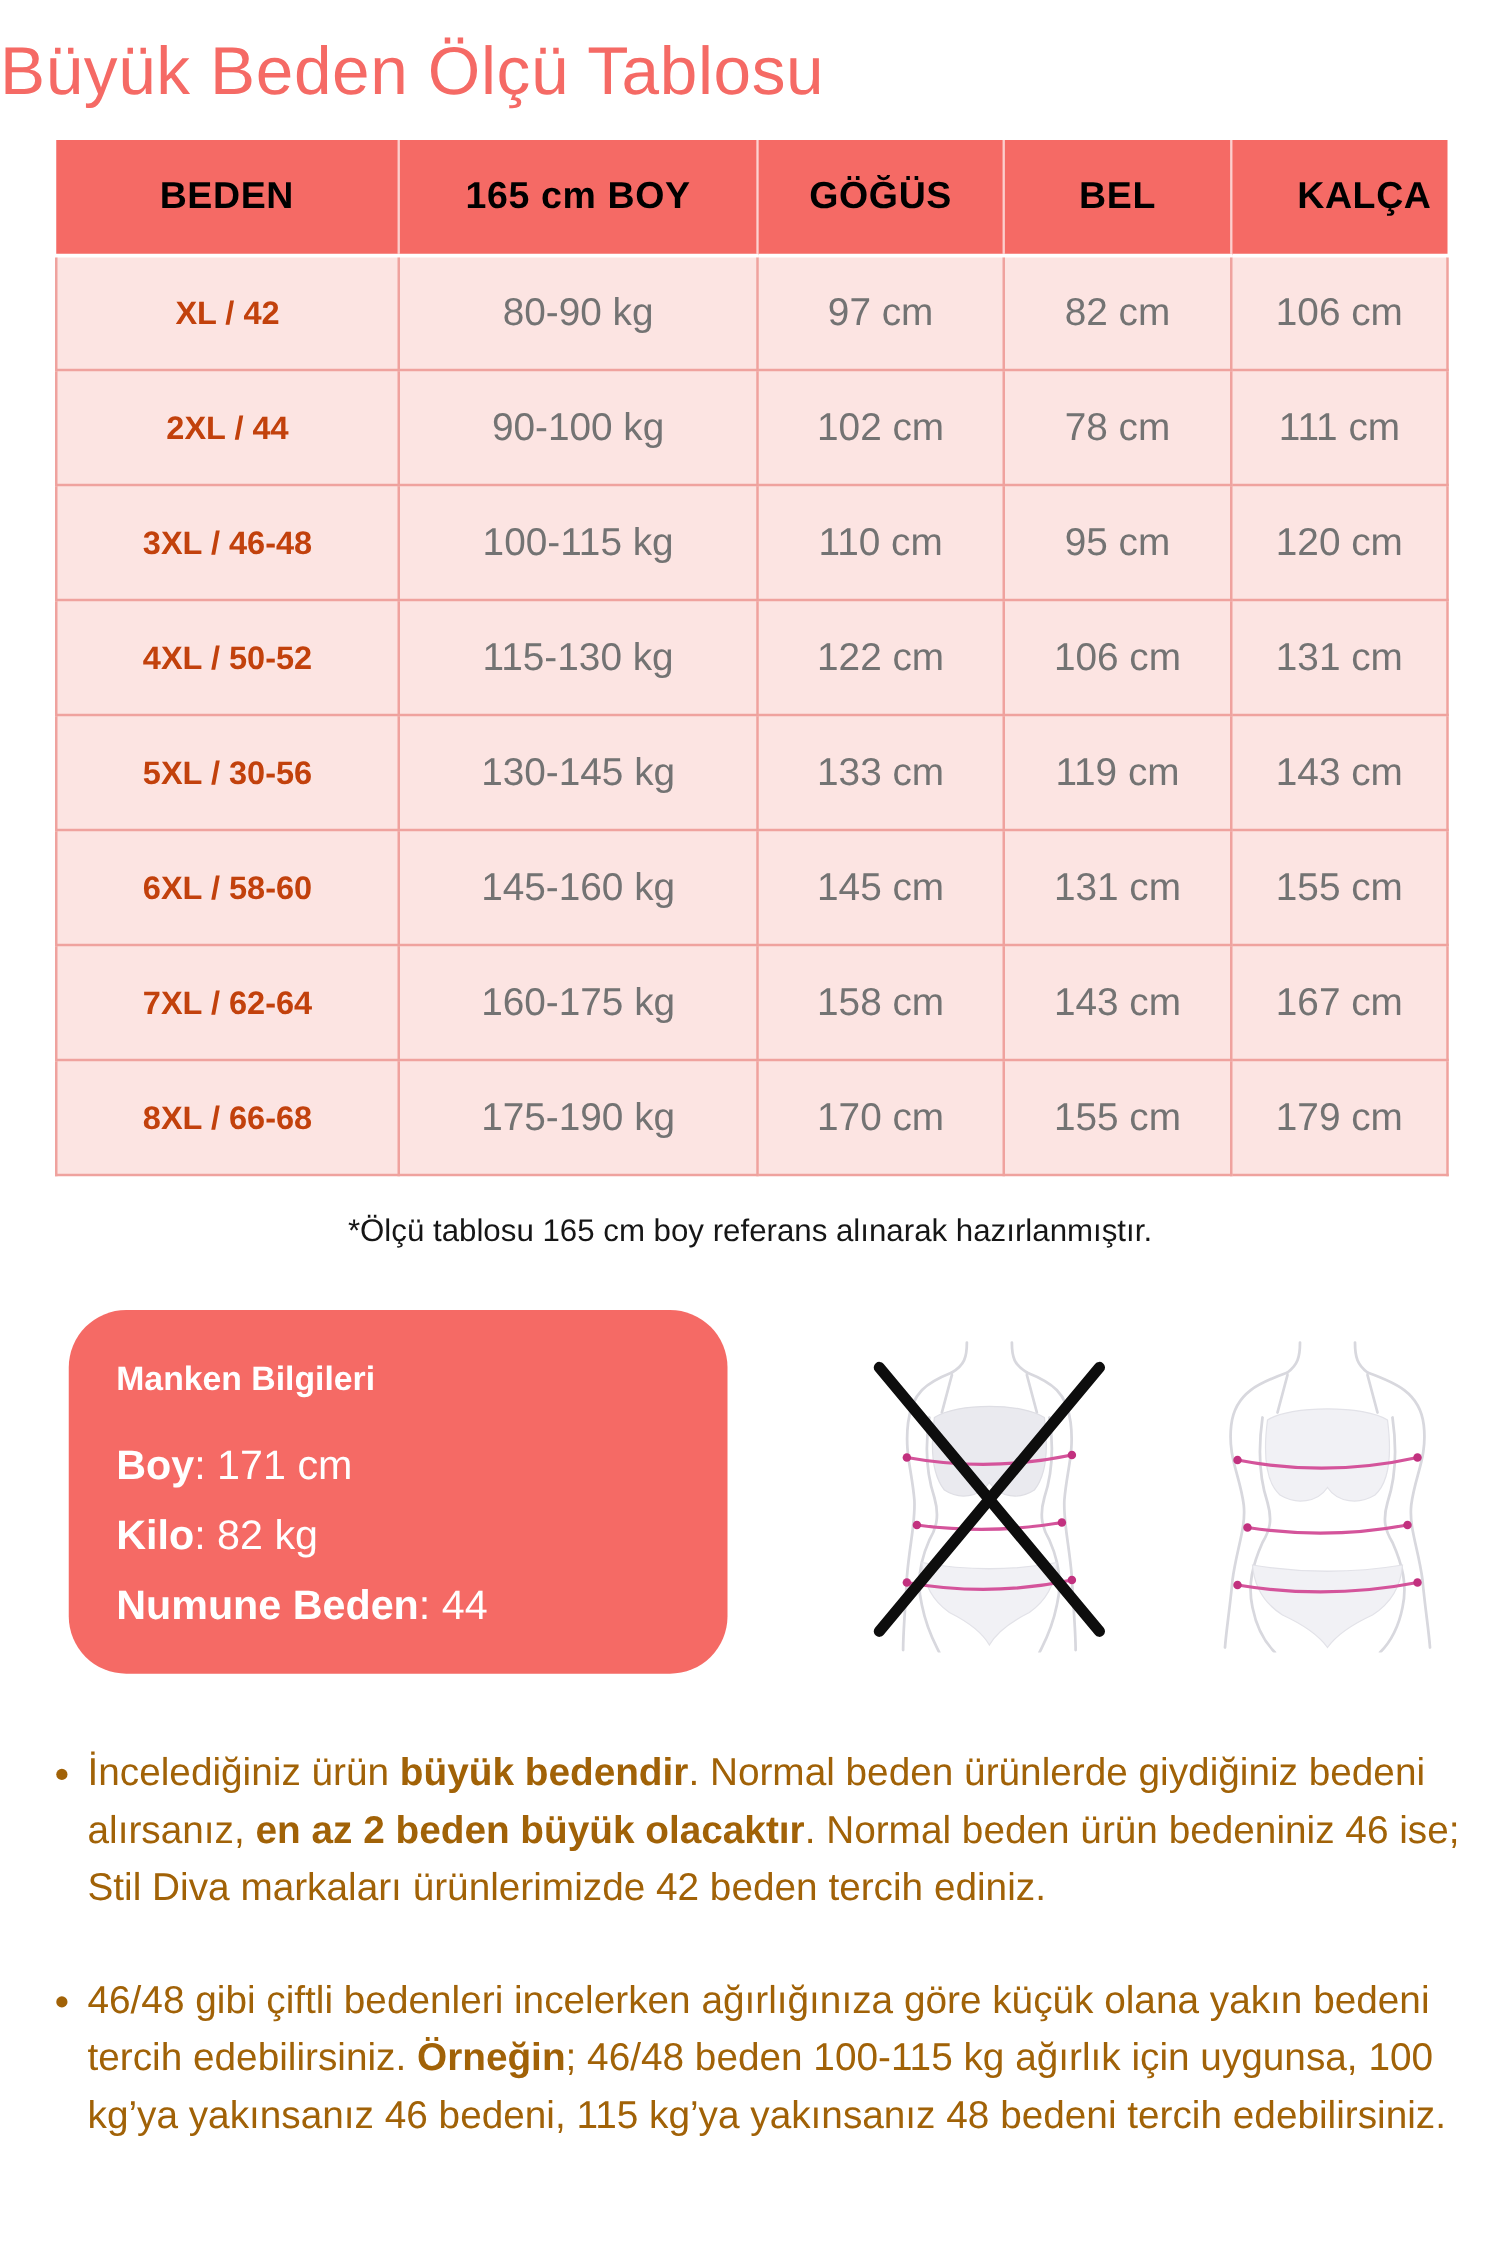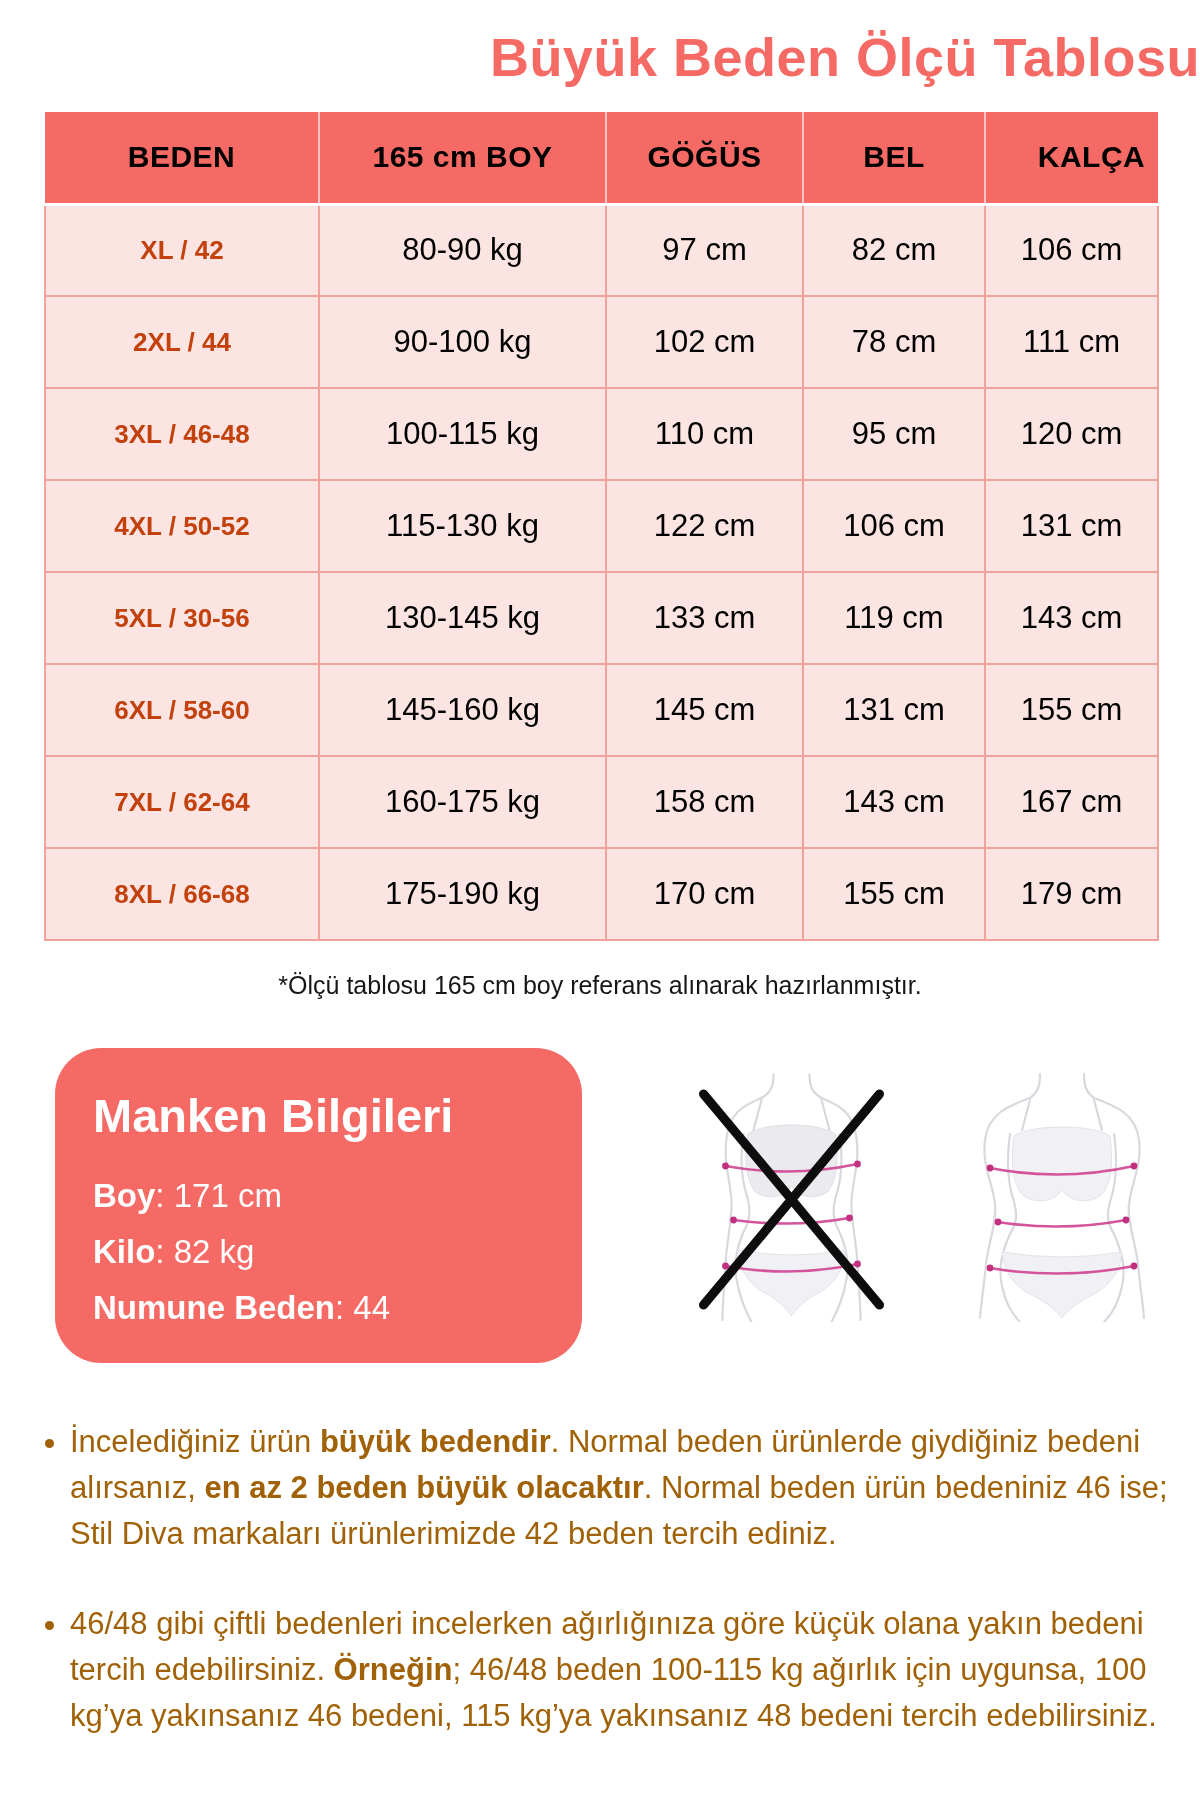--- a/index.html
+++ b/index.html
@@ -17,24 +17,24 @@
   *{box-sizing:border-box;}
   html,body{margin:0;padding:0;}
   body{
     width:1200px;height:1800px;overflow:hidden;position:relative;
     background:#ffffff;
     font-family:"Liberation Sans","DejaVu Sans",sans-serif;
     color:var(--text_dark);
   }
   .page-title{
     margin:26px 0 0 0;
-    text-align:right;
+    text-align:left;
     color:var(--coral);
     font-size:54px;
-    font-weight:700;
+    font-weight:400;
     letter-spacing:0.5px;
   }
   .size-table{
     width:1113px;
     margin:24px 0 0 44px;
     border-collapse:collapse;
     table-layout:fixed;
   }
   .size-table col.c1{width:274px;}
   .size-table col.c2{width:287px;}
@@ -51,21 +51,21 @@
     border-right:2px solid var(--header_divider);
     border-bottom:3px solid #ffffff;
   }
   .size-table th:last-child{border-right:none;padding-left:40px;}
   .size-table td{
     background:var(--row_pink);
     height:92px;
     text-align:center;
     vertical-align:middle;
     font-size:31px;
-    color:#000000;
+    color:#737373;
     border:2px solid var(--row_border);
   }
   .size-table td.col-size{
     font-weight:700;
     color:#c2410c;
     font-size:26px;
   }
   .table-note{
     margin:30px 0 0 0;
     text-align:center;
@@ -79,21 +79,21 @@
   }
   .model-box{
     width:527px;
     min-height:285px;
     background:var(--coral);
     border-radius:46px;
     padding:40px 30px 36px 38px;
     color:#ffffff;
   }
   .model-box-title{
-    font-size:47px;
+    font-size:27px;
     font-weight:700;
     margin:0 0 34px 0;
   }
   .model-line{
     font-size:33px;
     margin:0 0 18px 0;
   }
   .model-line:last-child{margin-bottom:0;}
   .model-line strong{font-weight:700;}
   .figures{

